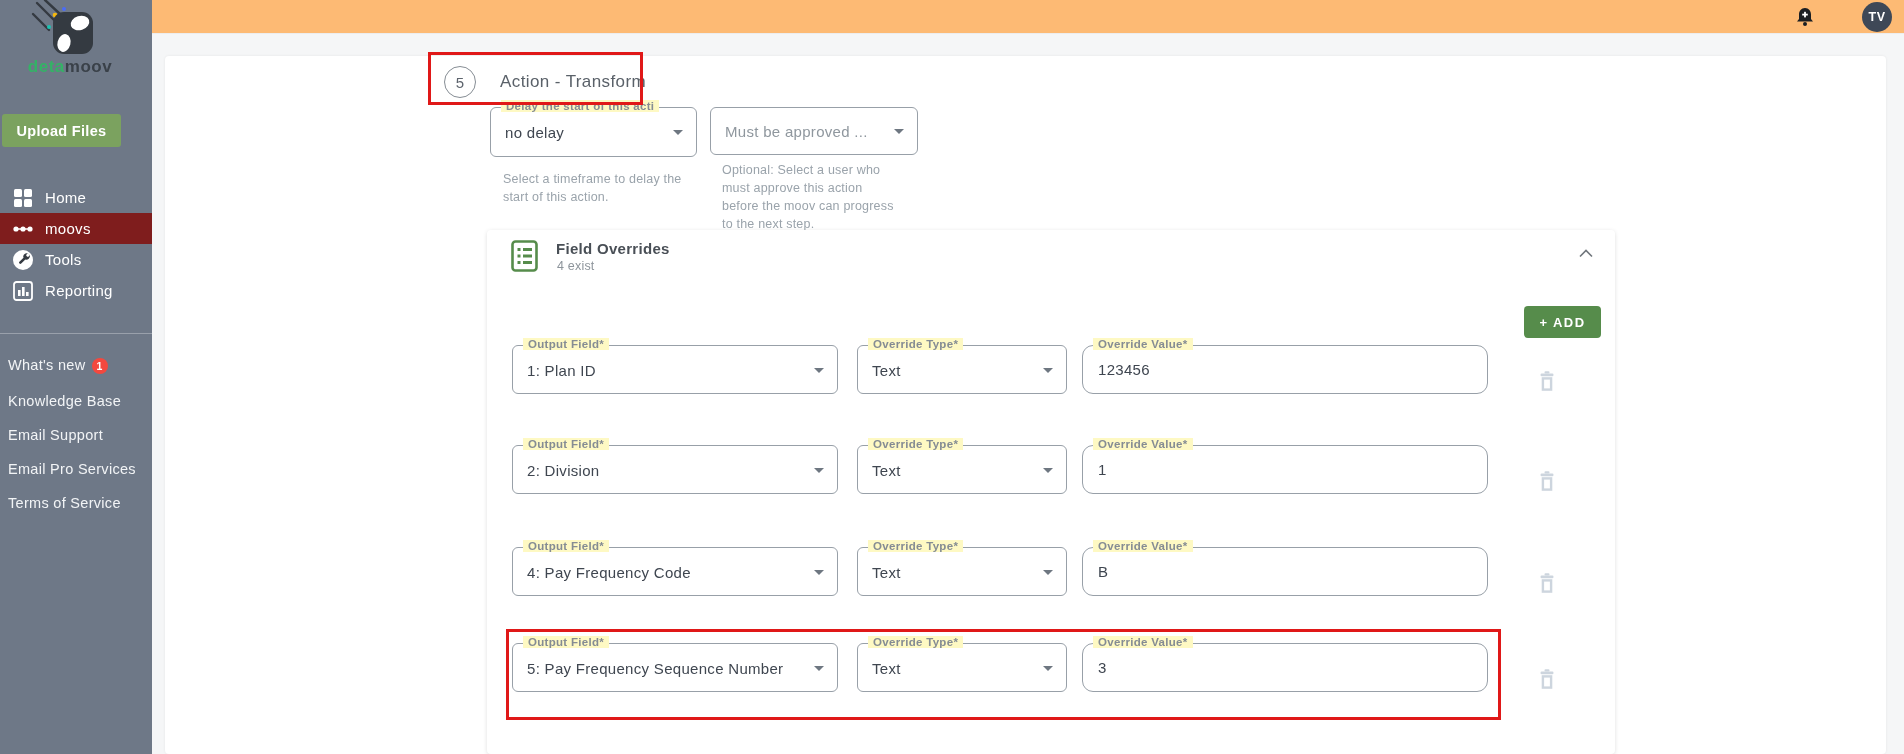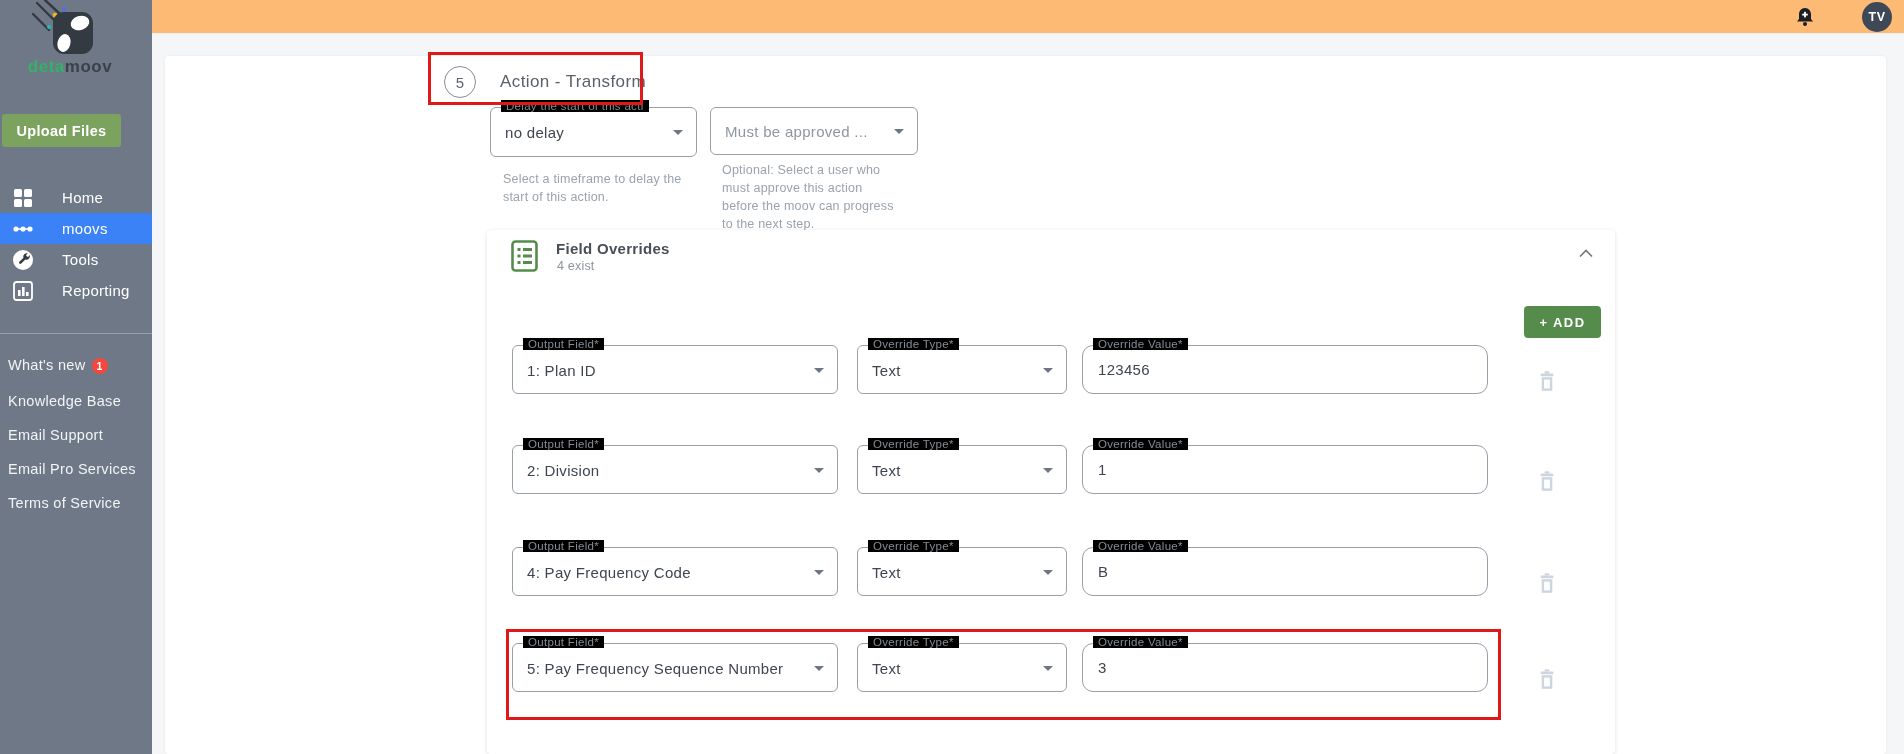--- a/index.html
+++ b/index.html
@@ -8,22 +8,22 @@
 
   
   .sidebar{position:absolute;left:0;top:0;width:152px;height:754px;background:#6E7887;z-index:5;}
   .logo-wrap{position:absolute;left:0;top:0;width:152px;height:80px;}
   .logo-icon{position:absolute;left:30px;top:0;}
   .logo-text{position:absolute;left:0;top:57px;width:140px;text-align:center;font-size:17px;font-weight:bold;letter-spacing:.5px;}
   .logo-text .green{color:#34B266;}
   .logo-text .dark{color:#3A4149;}
   .upload-btn{position:absolute;left:2px;top:114px;width:119px;height:33px;background:#7BA25F;border:none;border-radius:3px;color:#fff;font-family:inherit;font-size:14.5px;font-weight:bold;letter-spacing:.3px;cursor:pointer;}
   .nav{position:absolute;left:0;top:182px;width:152px;}
-  .nav-item{display:flex;align-items:center;height:31px;padding-left:12px;gap:28px;color:#fff;font-size:15px;letter-spacing:.3px;cursor:pointer;}
-  .nav-item.active{background:#3b82f6;}
+  .nav-item{display:flex;align-items:center;height:31px;padding-left:12px;gap:11px;color:#fff;font-size:15px;letter-spacing:.3px;cursor:pointer;}
+  .nav-item.active{background:#7f1d1d;}
   .nav-item .ic{width:22px;display:flex;justify-content:center;}
   .side-divider{position:absolute;left:0;top:333px;width:152px;height:1px;background:rgba(255,255,255,.3);}
   .side-link{position:absolute;left:8px;color:#f2f4f6;font-size:14.5px;letter-spacing:.3px;cursor:pointer;white-space:nowrap;}
   .newbadge{display:inline-block;margin-left:6px;width:16px;height:16px;border-radius:50%;background:#F4483E;color:#fff;font-size:10.5px;font-weight:bold;text-align:center;line-height:16px;vertical-align:middle;}
   .soc-badge{position:absolute;left:28px;top:531px;width:90px;height:90px;border-radius:50%;
     background:radial-gradient(circle at 38% 32%, #2F8FD8 0%, #1566B8 55%, #0C4A97 100%);
     box-shadow:inset 0 0 0 6px rgba(255,255,255,.12);
     display:flex;flex-direction:column;align-items:center;justify-content:center;color:#fff;}
   .soc-badge .l1{font-size:14px;letter-spacing:1px;}
   .soc-badge .rule{width:46px;height:1px;background:#fff;margin:2px 0;}
@@ -36,21 +36,21 @@
   .avatar{position:absolute;right:12px;top:2px;width:30px;height:30px;border-radius:50%;background:#3E4857;color:#fff;font-size:12.5px;font-weight:bold;letter-spacing:.5px;display:flex;align-items:center;justify-content:center;cursor:pointer;}
 
   
   .outer-card{position:absolute;left:165px;top:56px;width:1721px;height:698px;background:#fff;border-radius:4px;box-shadow:0 0 3px rgba(0,0,0,.07);}
   .hl-box{position:absolute;border:3px solid #E01818;pointer-events:none;z-index:9;}
   .hl-step{left:428px;top:52px;width:209px;height:47px;}
   .step-circle{position:absolute;left:444px;top:66px;width:30px;height:30px;border:1.5px solid #868D94;border-radius:50%;color:#5D646D;font-size:15px;display:flex;align-items:center;justify-content:center;}
   .step-title{position:absolute;left:500px;top:72px;font-size:17px;color:#5A6169;letter-spacing:.4px;}
 
   .fieldset{position:absolute;border:1px solid #98A0A8;border-radius:6px;background:#fff;box-sizing:border-box;}
-  .fieldset .legend{position:absolute;top:-8px;left:10px;max-width:calc(100% - 24px);background:#000000;padding:0 5px;font-size:11.5px;color:#858C93;letter-spacing:.3px;white-space:nowrap;overflow:hidden;}
+  .fieldset .legend{position:absolute;top:-8px;left:10px;max-width:calc(100% - 24px);background:#fef9c3;padding:0 5px;font-size:11.5px;color:#858C93;letter-spacing:.3px;white-space:nowrap;overflow:hidden;font-weight:bold;}
   .fieldset .value{position:absolute;left:14px;top:50%;transform:translateY(-50%);font-size:15px;color:#3F4650;letter-spacing:.3px;white-space:nowrap;}
   .fieldset .value.placeholder{color:#8F979E;}
   .caret{position:absolute;right:13px;top:50%;margin-top:-2px;width:0;height:0;border-left:5px solid transparent;border-right:5px solid transparent;border-top:5px solid #6E7781;}
   .fieldset input{position:absolute;left:13px;right:8px;top:1px;bottom:1px;border:none;outline:none;background:transparent;font-family:inherit;font-size:15px;color:#3F4650;letter-spacing:.3px;}
   .helper{position:absolute;font-size:12.5px;line-height:18px;color:#9AA3AB;letter-spacing:.2px;}
 
   .dd-delay{left:490px;top:107px;width:207px;height:50px;cursor:pointer;}
   .dd-approve{left:710px;top:107px;width:208px;height:48px;cursor:pointer;}
   .helper-delay{left:503px;top:162px;width:188px;margin-top:8px;}
   .helper-approve{left:722px;top:161px;width:180px;}

